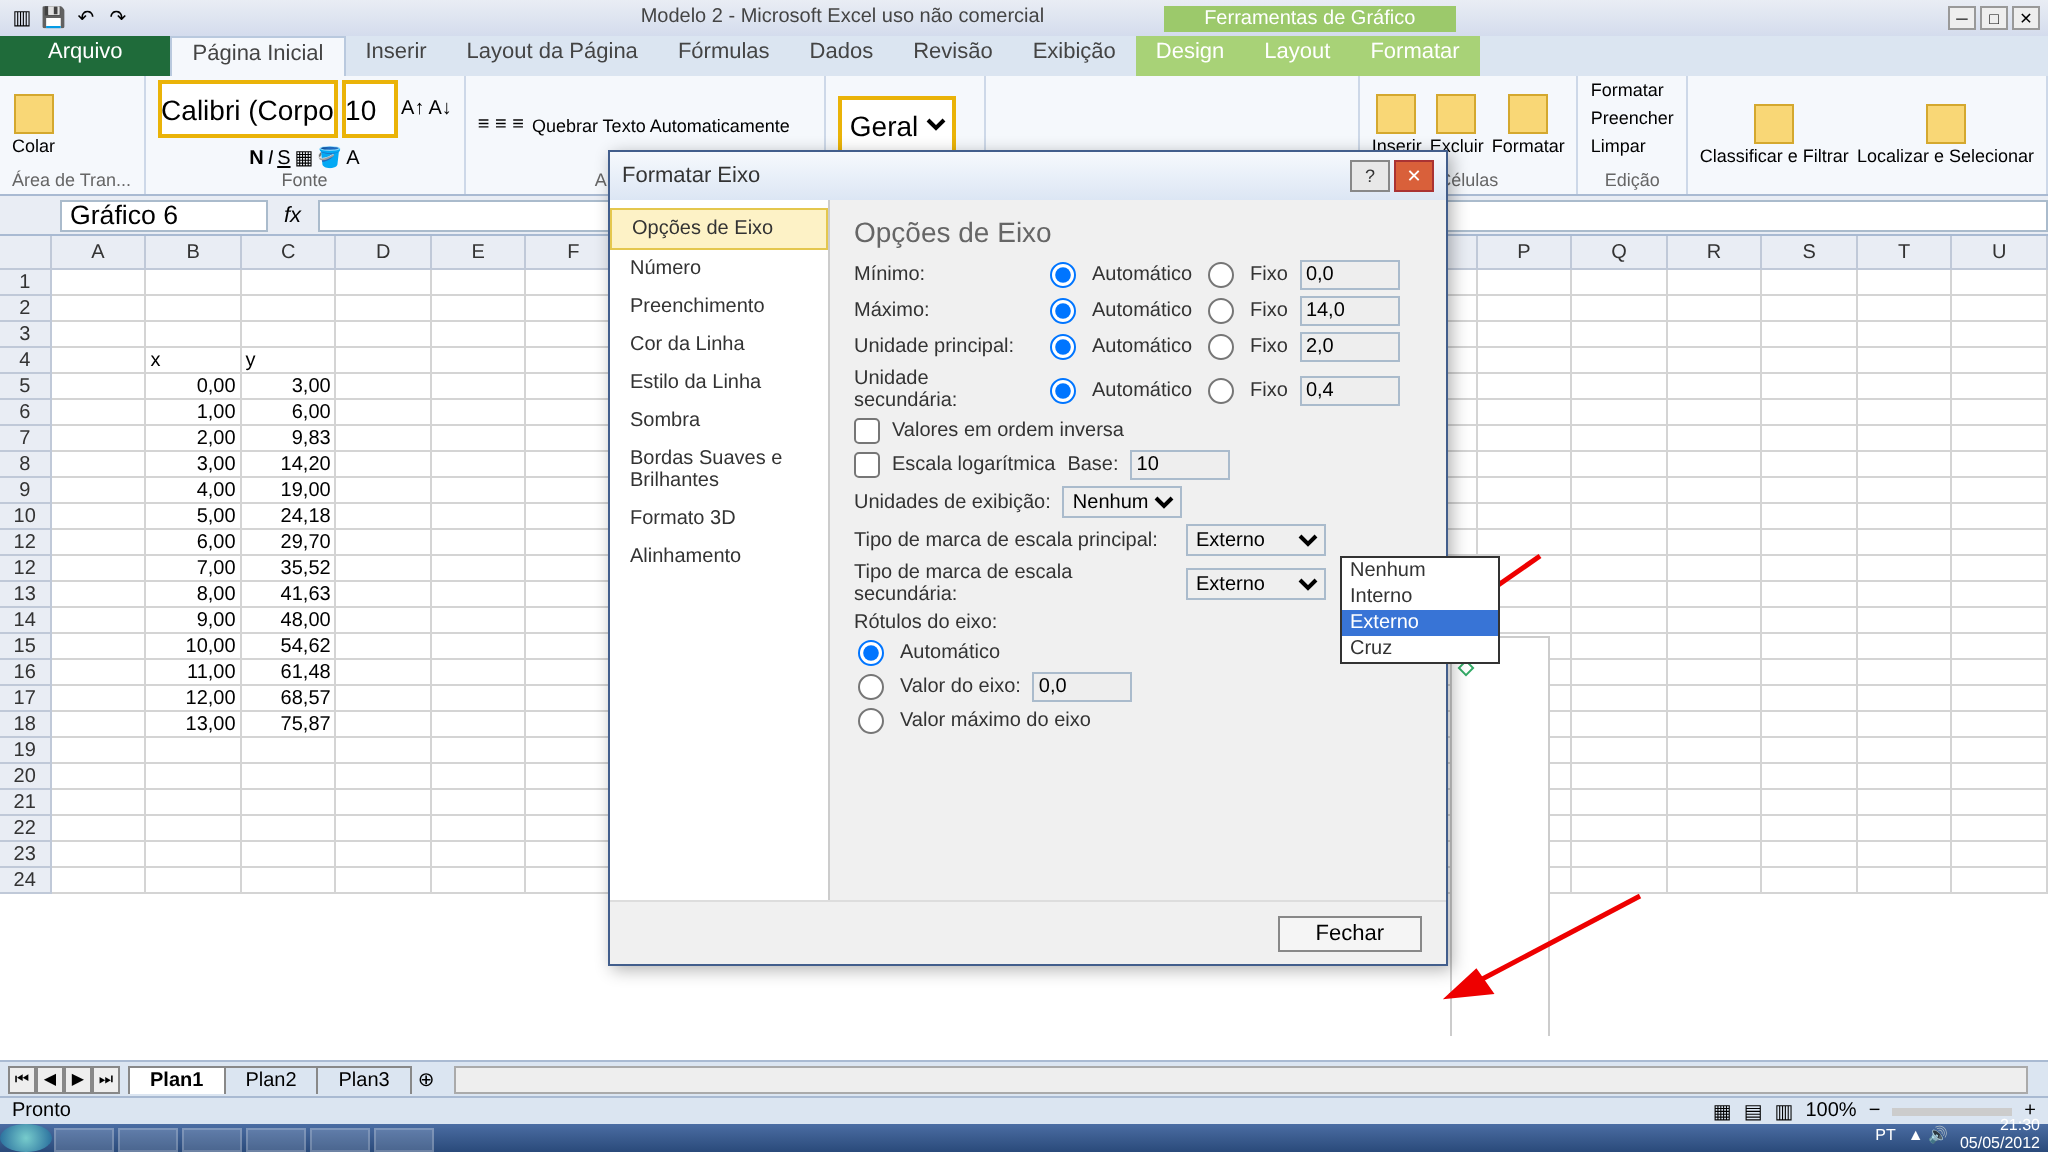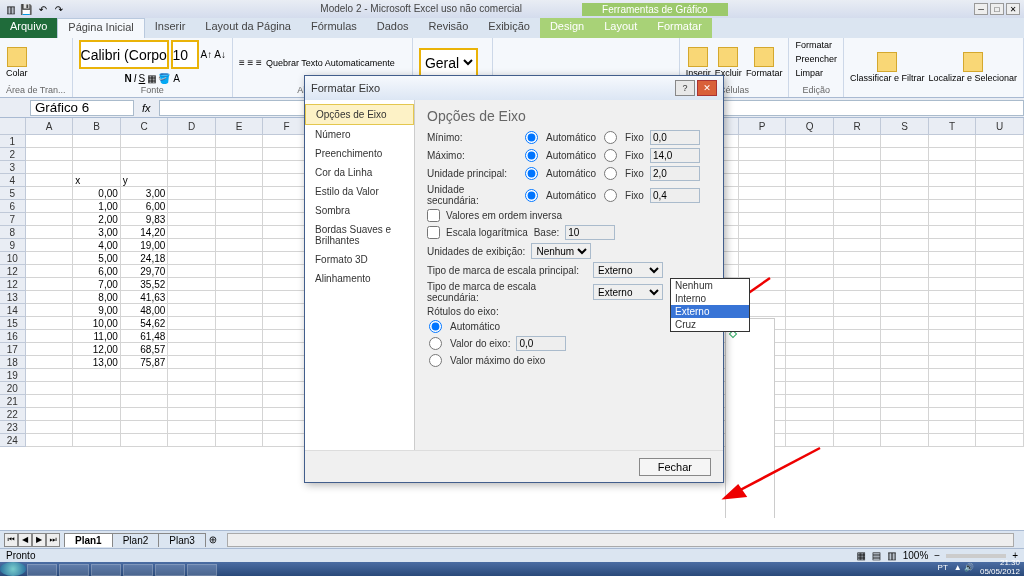--- a/index.html
+++ b/index.html
@@ -7,21 +7,21 @@
 
 .title-bar { height: 18px; background: linear-gradient(#e9edf4, #d4dced); display: flex; align-items: center; font-size: 10px; padding: 0 4px; }
 .title-bar .qat { display: flex; gap: 2px; margin-right: 8px; }
 .title-bar .qat span { width: 14px; height: 14px; display: inline-flex; align-items: center; justify-content: center; }
 .title-bar .title { flex: 1; text-align: center; color: #444; display: flex; justify-content: center; gap: 60px; }
 .title-bar .chart-tools { background: #9cc96b; padding: 1px 20px; color: #fff; }
 .title-bar .win-controls { display: flex; gap: 2px; }
 .title-bar .win-controls span { width: 14px; height: 12px; border: 1px solid #999; background: #eee; font-size: 8px; display: flex; align-items: center; justify-content: center; }
 
 .ribbon-tabs { height: 20px; background: #dbe5f1; display: flex; font-size: 11px; }
-.ribbon-tabs .file-tab { background: #1f6b3a; color: #fff; padding: 2px 10px; }
+.ribbon-tabs .file-tab { background: #1f6b3a; color: #fff; padding: 2px 24px; }
 .ribbon-tabs .tab { padding: 2px 10px; color: #444; cursor: pointer; }
 .ribbon-tabs .tab.active { background: #f5f8fc; border-top: 1px solid #b9c9de; border-left: 1px solid #b9c9de; border-right: 1px solid #b9c9de; }
 .ribbon-tabs .chart-tab { color: #fff; background: #a8d277; }
 
 .ribbon { height: 60px; background: #f5f8fc; border-bottom: 1px solid #a9bad2; display: flex; font-size: 10px; }
 .ribbon-group { border-right: 1px solid #cdd8e8; padding: 2px 6px; display: flex; flex-direction: column; justify-content: space-between; }
 .ribbon-group .label { text-align: center; color: #666; font-size: 9px; }
 .ribbon-group .content { display: flex; gap: 4px; align-items: center; flex: 1; }
 .big-btn { display: flex; flex-direction: column; align-items: center; gap: 1px; font-size: 9px; }
 .big-btn .icon { width: 20px; height: 20px; background: #f9d776; border: 1px solid #d4a82e; }
@@ -841,21 +841,21 @@
       <span>?</span>
       <span class="close">✕</span>
     </div>
   </div>
   <div class="dialog-body">
     <div class="dialog-nav" id="dialog-nav">
         <div class="item active">Opções de Eixo</div>
         <div class="item">Número</div>
         <div class="item">Preenchimento</div>
         <div class="item">Cor da Linha</div>
-        <div class="item">Estilo da Valor</div>
+        <div class="item">Estilo da Linha</div>
         <div class="item">Sombra</div>
         <div class="item">Bordas Suaves e Brilhantes</div>
         <div class="item">Formato 3D</div>
         <div class="item">Alinhamento</div>
       </div>
     <div class="dialog-content">
       <h3>Opções de Eixo</h3>
       <div class="opt-row">
         <span class="lbl">Mínimo:</span>
         <input type="radio" checked="" style="">

